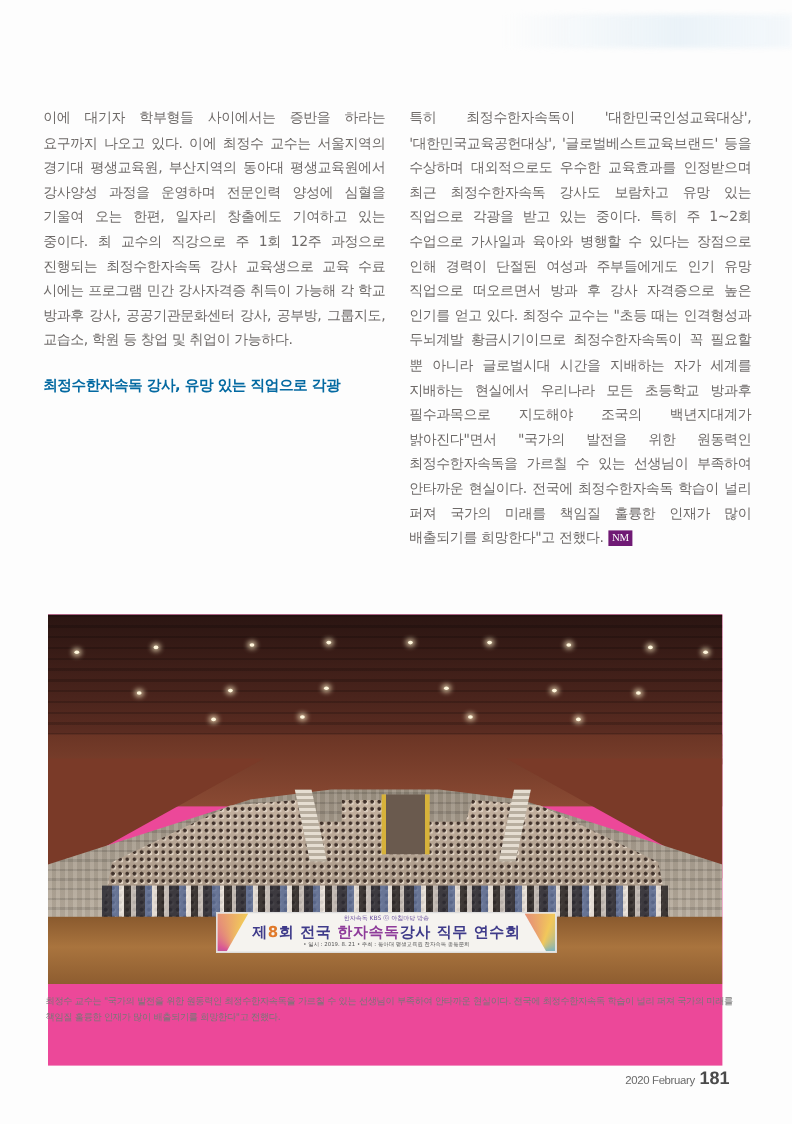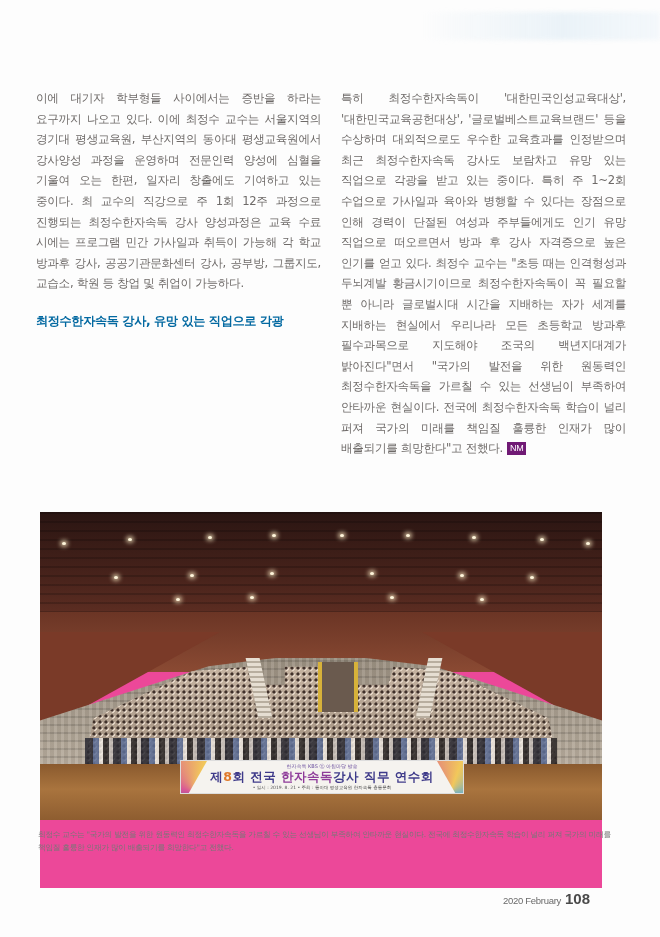--- a/index.html
+++ b/index.html
@@ -33,21 +33,21 @@
   .subhead {
     margin: 0;
     font-size: 12.2px; font-weight: bold;
     line-height: 20px;
     color: #0369a1;
     letter-spacing: -0.4px;
   }
   .nm-badge {
     display: inline-block;
     background: #701a75; color: #ffffff;
-    font-family: Liberation Sans, sans-serif;
+    font-family: Liberation Serif, serif;
     font-size: 9px; line-height: 13px;
     padding: 0 3px; margin-left: 4px;
     vertical-align: 1px;
   }
   .photo {
     position: absolute; left: 40px; top: 512px; width: 562px; height: 376px;
     overflow: hidden;
     background: #ec4899;
   }
   .ceiling {
@@ -135,40 +135,40 @@
   .banner-bottom {
     font-size: 4.5px; line-height: 7px; color: #555;
   }
   .caption {
     position: absolute; left: 38px; top: 828px; width: 580px;
     font-size: 7.7px; line-height: 13px; color: #777;
     letter-spacing: -0.3px;
     margin: 0;
   }
   .folio {
-    position: absolute; right: 70px; top: 890px;
+    position: absolute; right: 52px; top: 890px;
     display: flex; align-items: baseline; gap: 4px;
   }
   .folio-label {
     font-family: "Liberation Sans", sans-serif;
     font-size: 9.5px; color: #6a6a6a; letter-spacing: -0.3px;
   }
   .folio-num {
     font-family: "Liberation Sans", sans-serif;
     font-size: 15px; font-weight: bold; color: #4a4a4a;
   }
 </style>
 </head>
 <body>
 
 <div class="top-smudge"></div>
 
 <div class="columns">
   <div class="col">
-    <p class="para">이에 대기자 학부형들 사이에서는 증반을 하라는 요구까지 나오고 있다. 이에 최정수 교수는 서울지역의 경기대 평생교육원, 부산지역의 동아대 평생교육원에서 강사양성 과정을 운영하며 전문인력 양성에 심혈을 기울여 오는 한편, 일자리 창출에도 기여하고 있는 중이다. 최 교수의 직강으로 주 1회 12주 과정으로 진행되는 최정수한자속독 강사 양성과정은 교육 수료 시에는 프로그램 민간 가사일과 취득이 가능해 각 학교 방과후 강사, 공공기관문화센터 강사, 공부방, 그룹지도, 교습소, 학원 등 창업 및 취업이 가능하다.</p>
+    <p class="para">이에 대기자 학부형들 사이에서는 증반을 하라는 요구까지 나오고 있다. 이에 최정수 교수는 서울지역의 경기대 평생교육원, 부산지역의 동아대 평생교육원에서 강사양성 과정을 운영하며 전문인력 양성에 심혈을 기울여 오는 한편, 일자리 창출에도 기여하고 있는 중이다. 최 교수의 직강으로 주 1회 12주 과정으로 진행되는 최정수한자속독 강사 교육생으로 교육 수료 시에는 프로그램 민간 강사자격증 취득이 가능해 각 학교 방과후 강사, 공공기관문화센터 강사, 공부방, 그룹지도, 교습소, 학원 등 창업 및 취업이 가능하다.</p>
     <div class="gap"></div>
     <h3 class="subhead">최정수한자속독 강사, 유망 있는 직업으로 각광</h3>
   </div>
   <div class="col">
     <p class="para"><span>특히 최정수한자속독이 '대한민국인성교육대상', '대한민국교육공헌대상', '글로벌베스트교육브랜드' 등을 수상하며 대외적으로도 우수한 교육효과를 인정받으며 최근 최정수한자속독 강사도 보람차고 유망 있는 직업으로 각광을 받고 있는 중이다. 특히 주 1~2회 수업으로 가사일과 육아와 병행할 수 있다는 장점으로 인해 경력이 단절된 여성과 주부들에게도 인기 유망 직업으로 떠오르면서 방과 후 강사 자격증으로 높은 인기를 얻고 있다. 최정수 교수는 "초등 때는 인격형성과 두뇌계발 황금시기이므로 최정수한자속독이 꼭 필요할 뿐 아니라 글로벌시대 시간을 지배하는 자가 세계를 지배하는 현실에서 우리나라 모든 초등학교 방과후 필수과목으로 지도해야 조국의 백년지대계가 밝아진다"면서 "국가의 발전을 위한 원동력인 최정수한자속독을 가르칠 수 있는 선생님이 부족하여 안타까운 현실이다. 전국에 최정수한자속독 학습이 널리 퍼져 국가의 미래를 책임질 훌륭한 인재가 많이 배출되기를 희망한다"고 전했다.</span><span class="nm-badge">NM</span></p>
   </div>
 </div>
 
 <div class="photo">
   <div class="ceiling"></div>
@@ -207,14 +207,14 @@
     <div class="banner-top">한자속독 KBS ⓒ 아침마당 방송</div>
     <div class="banner-title"><span>제</span><span class="num">8</span><span>회 전국 </span><span class="hl">한자속독</span><span>강사 직무 연수회</span></div>
     <div class="banner-bottom">• 일시 : 2019. 8. 21     • 주최 : 동아대 평생교육원 한자속독 총동문회</div>
   </div>
 </div>
 
 <p class="caption">최정수 교수는 "국가의 발전을 위한 원동력인 최정수한자속독을 가르칠 수 있는 선생님이 부족하여 안타까운 현실이다. 전국에 최정수한자속독 학습이 널리 퍼져 국가의 미래를 책임질 훌륭한 인재가 많이 배출되기를 희망한다"고 전했다.</p>
 
 <div class="folio">
   <span class="folio-label">2020 February</span>
-  <span class="folio-num">108</span>
+  <span class="folio-num">181</span>
 </div>
 
 </body></html>

